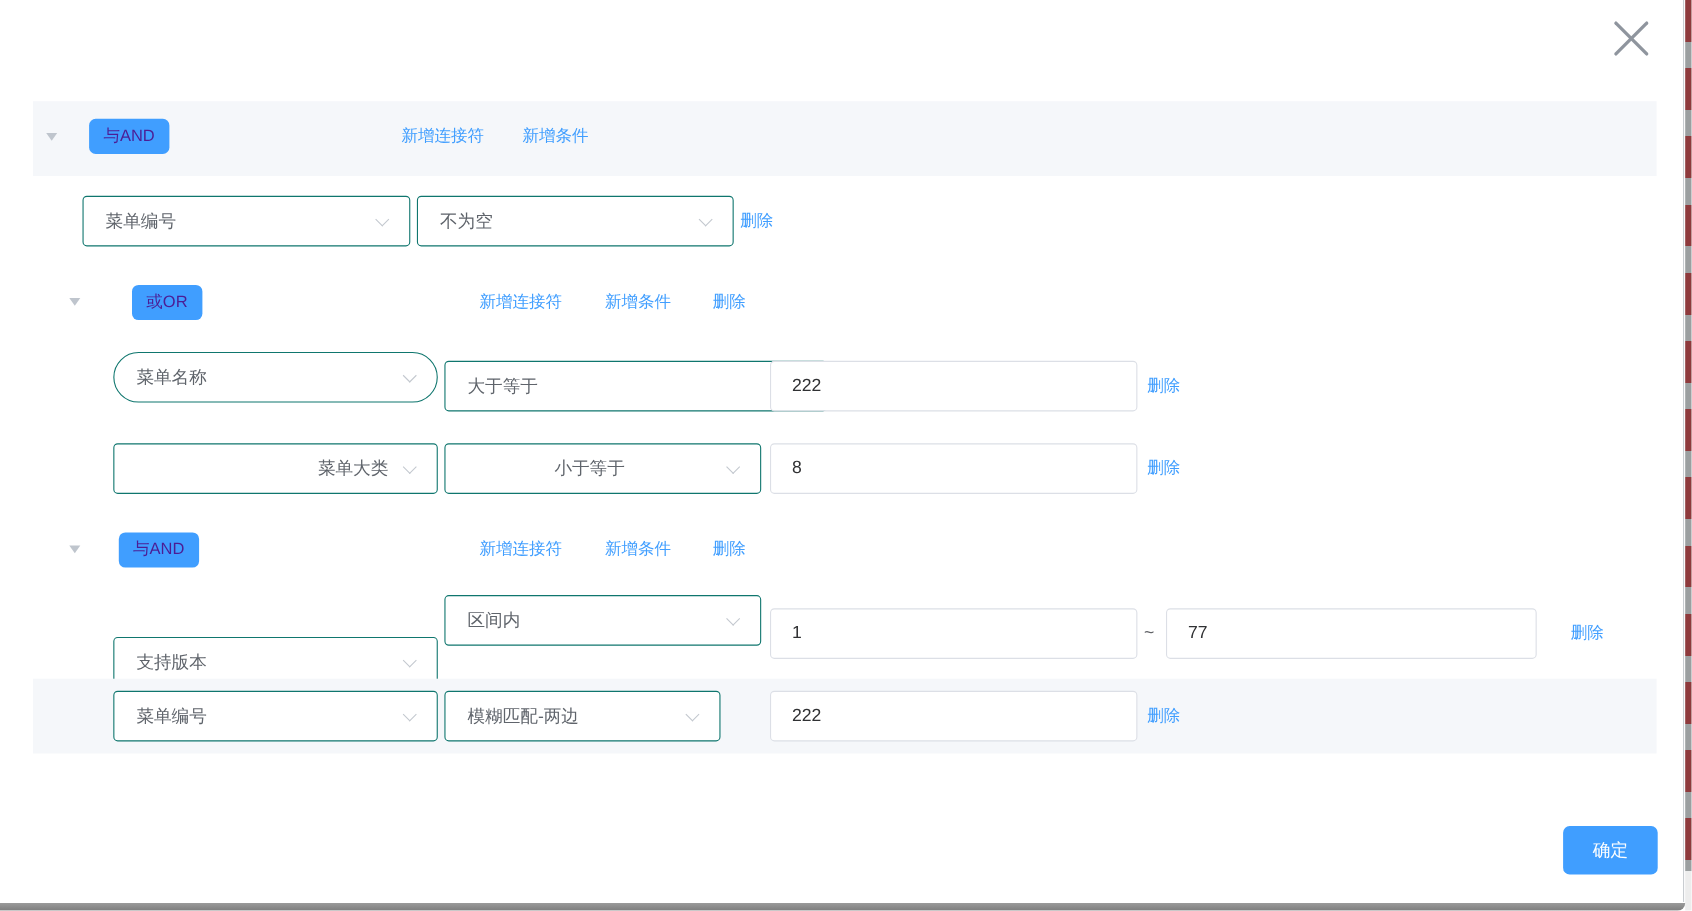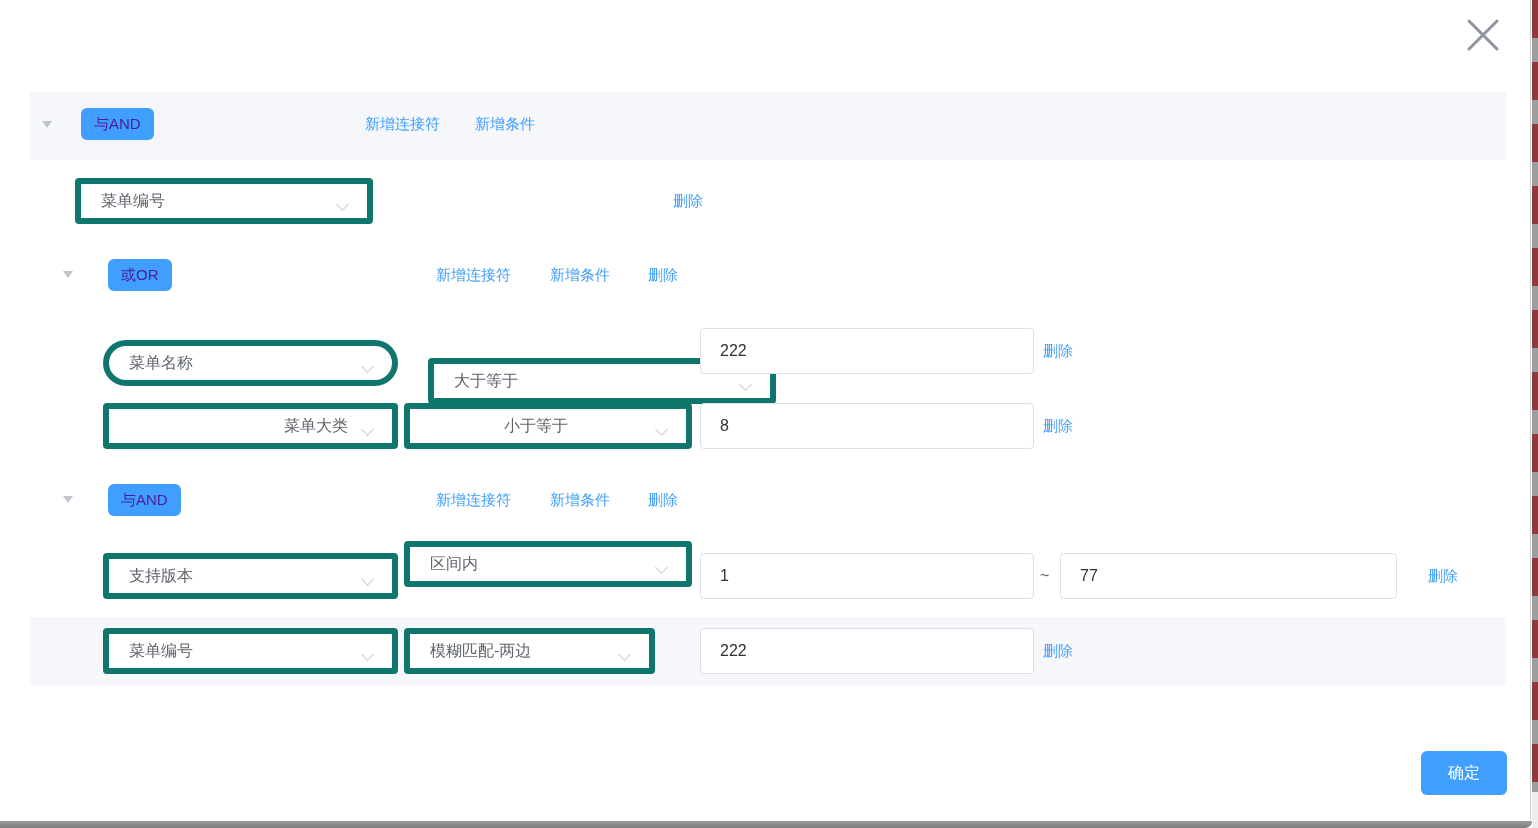--- a/index.html
+++ b/index.html
@@ -18,21 +18,21 @@
     position:absolute; height:32px; line-height:32px; padding:0 13px;
     background:#409eff; color:#4c1d95; font-size:15px; border-radius:6px;
     cursor:pointer; white-space:nowrap;
   }
   .lnk {
     position:absolute; font-size:15px; line-height:22px; color:#409eff;
     cursor:pointer; white-space:nowrap;
   }
   .sel {
     position:absolute; height:46px; background:#fff;
-    border:6px solid #0f766e; border-radius:4px;
+    border:1px solid #0f766e; border-radius:4px;
     display:flex; align-items:center;
     padding:0 44px 0 20px; font-size:16px; color:#5f646b; cursor:pointer;
   }
   .chev {
     position:absolute; right:20px; top:16px; width:9px; height:9px;
     border-right:1.6px solid #c3c8cf; border-bottom:1.6px solid #c3c8cf;
     transform:rotate(45deg);
   }
   .inp {
     position:absolute; height:46px; background:#fff;
@@ -82,33 +82,37 @@
   <div class="stripe" style="top:92px;"></div>
   <span class="tri" style="left:42px; top:121px;"></span>
   <span class="badge" style="left:81px; top:108px;">与AND</span>
   <span class="lnk" style="left:365px; top:113px;">新增连接符</span>
   <span class="lnk" style="left:475px; top:113px;">新增条件</span>
 
   <div class="sel" style="left:75px; top:178px; width:298px;">
     <span>菜单编号</span>
     <i class="chev"></i>
   </div>
+  <div class="sel" style="left:379px; top:178px; width:288px;">
+    <span>不为空</span>
+    <i class="chev"></i>
+  </div>
   <span class="lnk" style="left:673px; top:190px;">删除</span>
 
   <span class="tri" style="left:63px; top:271px;"></span>
-  <span class="badge" style="left:108px; top:259px;">或OR</span>
+  <span class="badge" style="left:120px; top:259px;">或OR</span>
   <span class="lnk" style="left:436px; top:264px;">新增连接符</span>
   <span class="lnk" style="left:550px; top:264px;">新增条件</span>
   <span class="lnk" style="left:648px; top:264px;">删除</span>
 
-  <div class="sel" style="left:103px; top:340px; width:295px;border-radius:23px;">
+  <div class="sel" style="left:103px; top:320px; width:295px;border-radius:23px;">
     <span>菜单名称</span>
     <i class="chev"></i>
   </div>
-  <div class="sel" style="left:428px; top:328px; width:348px;margin-top:30px;">
+  <div class="sel" style="left:404px; top:328px; width:348px;">
     <span>大于等于</span>
     <i class="chev"></i>
   </div>
   <input class="inp" style="left: 700px; top: 328px; width: 334px;" value="222">
   <span class="lnk" style="left:1043px; top:340px;">删除</span>
 
   <div class="sel" style="left:103px; top:403px; width:295px;justify-content:flex-end;">
     <span>菜单大类</span>
     <i class="chev"></i>
   </div>
@@ -118,21 +122,21 @@
   </div>
   <input class="inp" style="left: 700px; top: 403px; width: 334px;" value="8">
   <span class="lnk" style="left:1043px; top:415px;">删除</span>
 
   <span class="tri" style="left:63px; top:496px;"></span>
   <span class="badge" style="left:108px; top:484px;">与AND</span>
   <span class="lnk" style="left:436px; top:489px;">新增连接符</span>
   <span class="lnk" style="left:550px; top:489px;">新增条件</span>
   <span class="lnk" style="left:648px; top:489px;">删除</span>
 
-  <div class="sel" style="left:103px; top:553px; width:295px;">
+  <div class="sel" style="left:103px; top:579px; width:295px;">
     <span>支持版本</span>
     <i class="chev"></i>
   </div>
   <div class="sel" style="left:404px; top:541px; width:288px;">
     <span>区间内</span>
     <i class="chev"></i>
   </div>
   <input class="inp" style="left: 700px; top: 553px; width: 334px;" value="1">
   <span class="tilde" style="left:1040px; top:564px;">~</span>
   <input class="inp" style="left: 1060px; top: 553px; width: 337px;" value="77">

